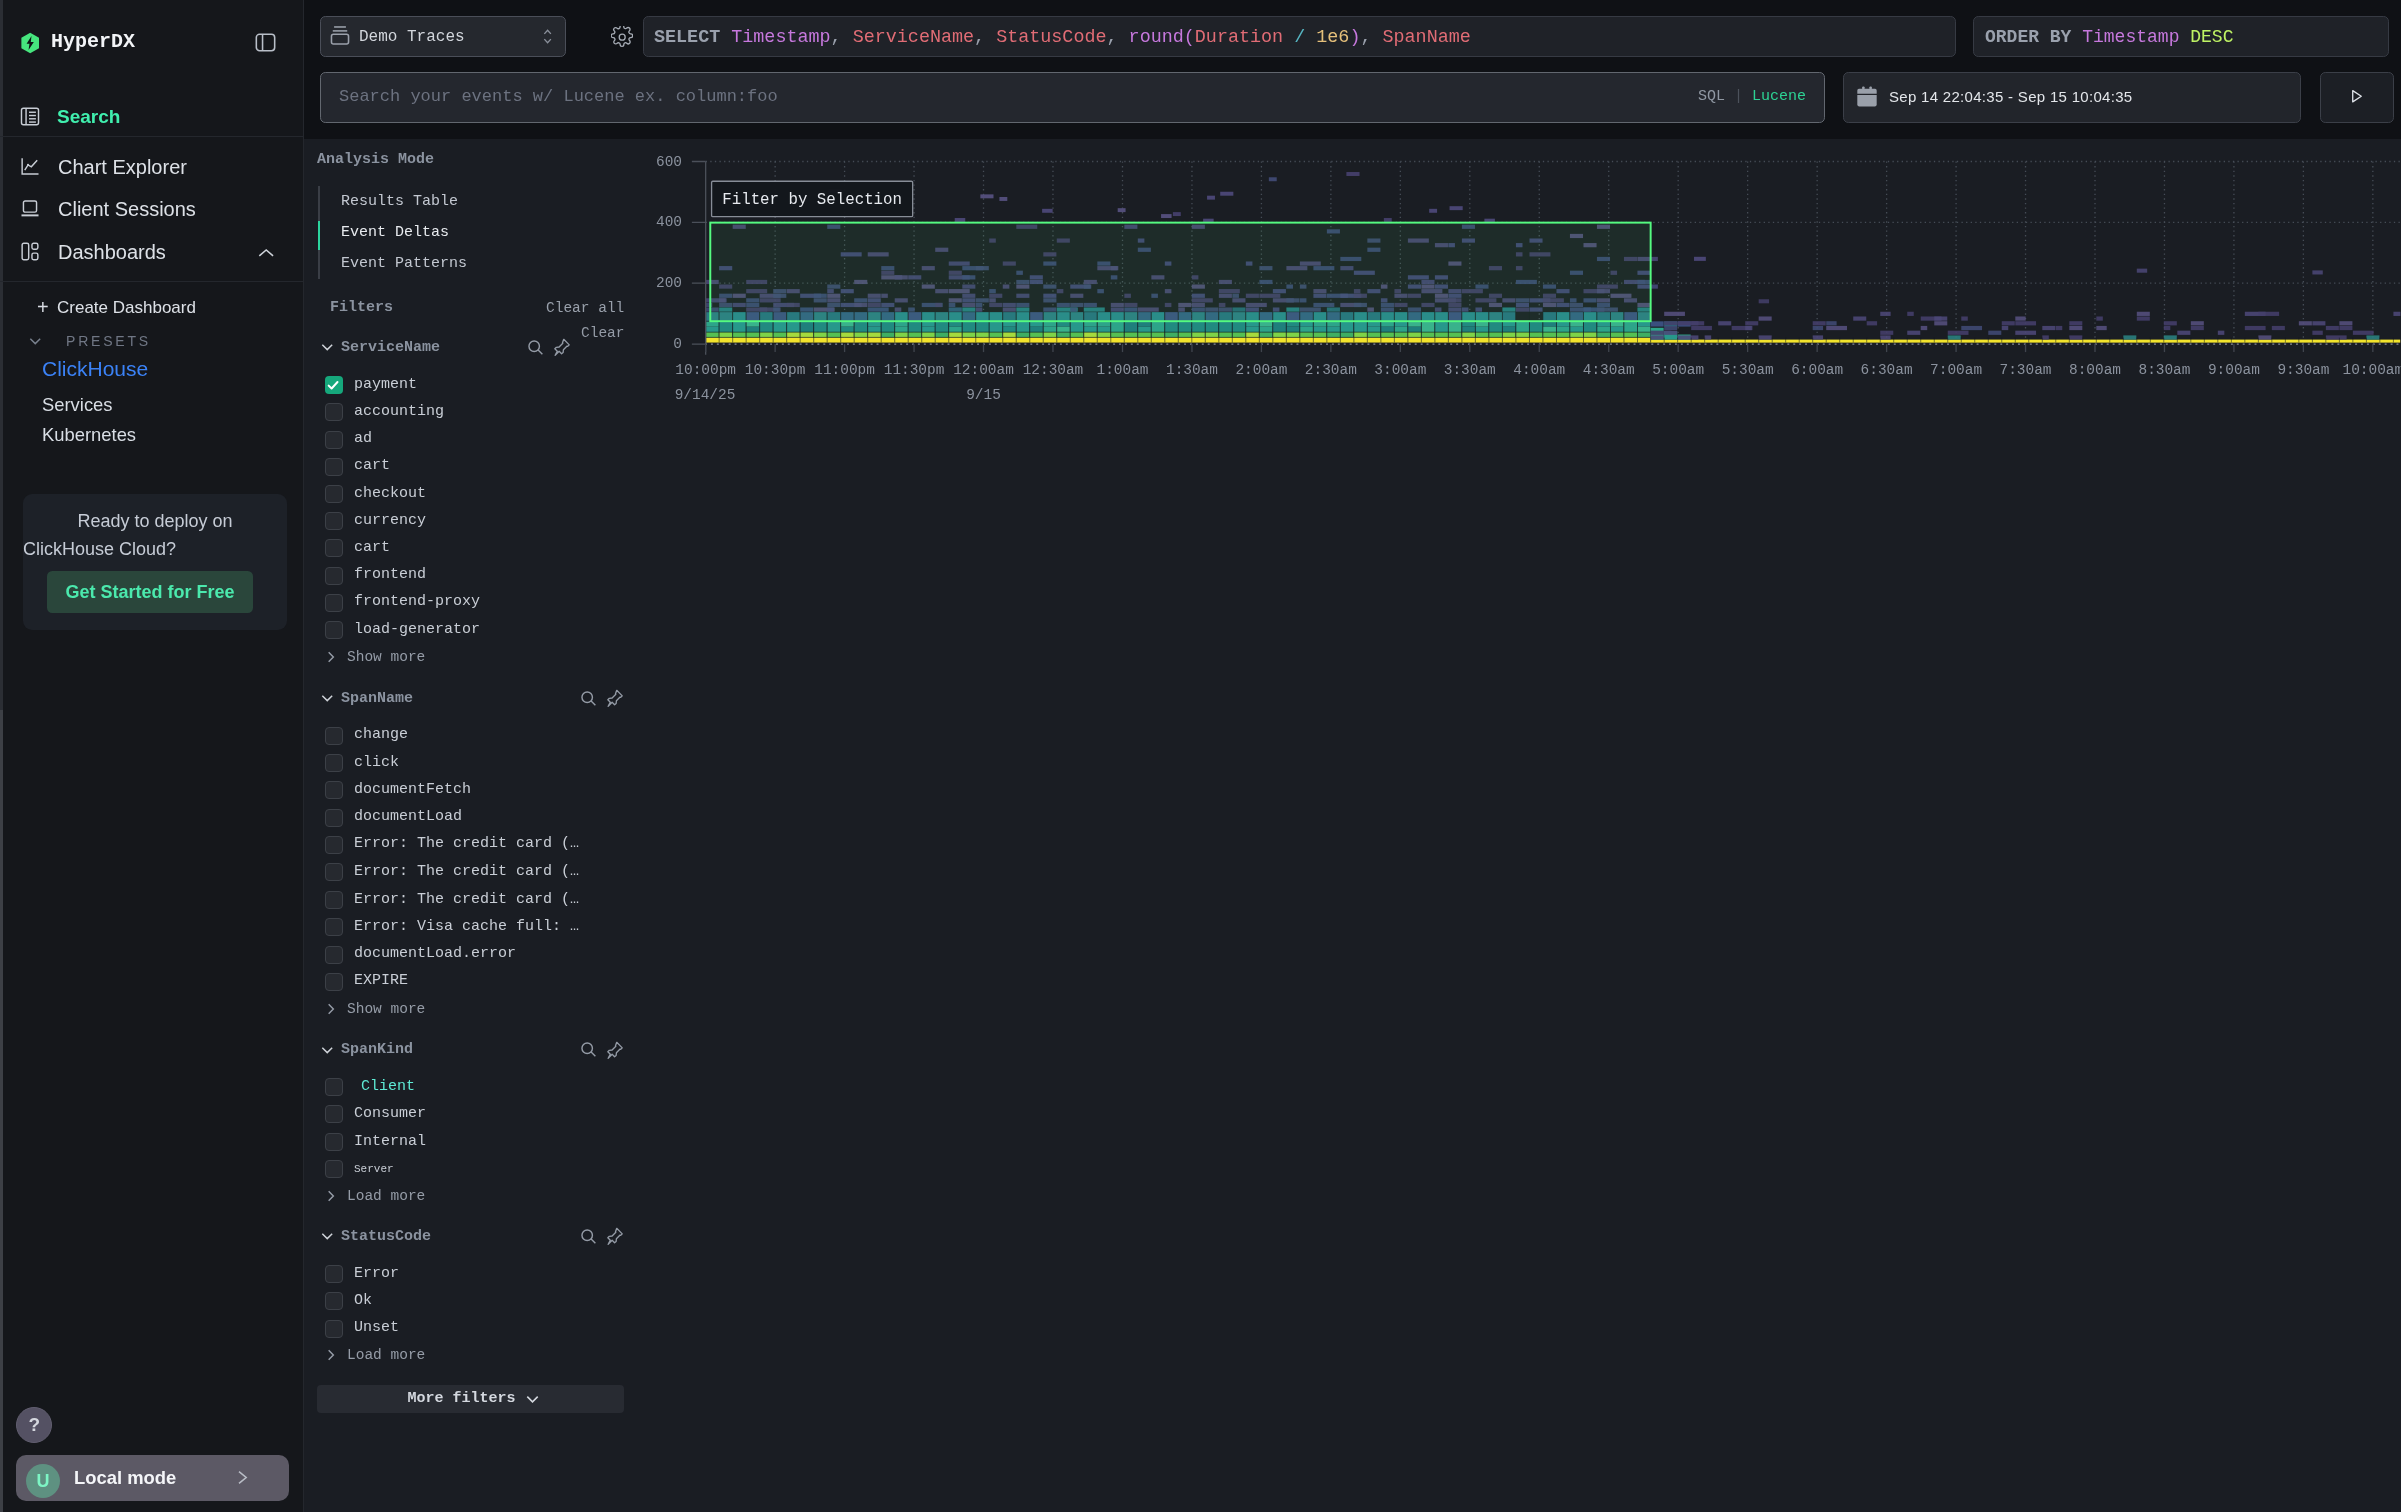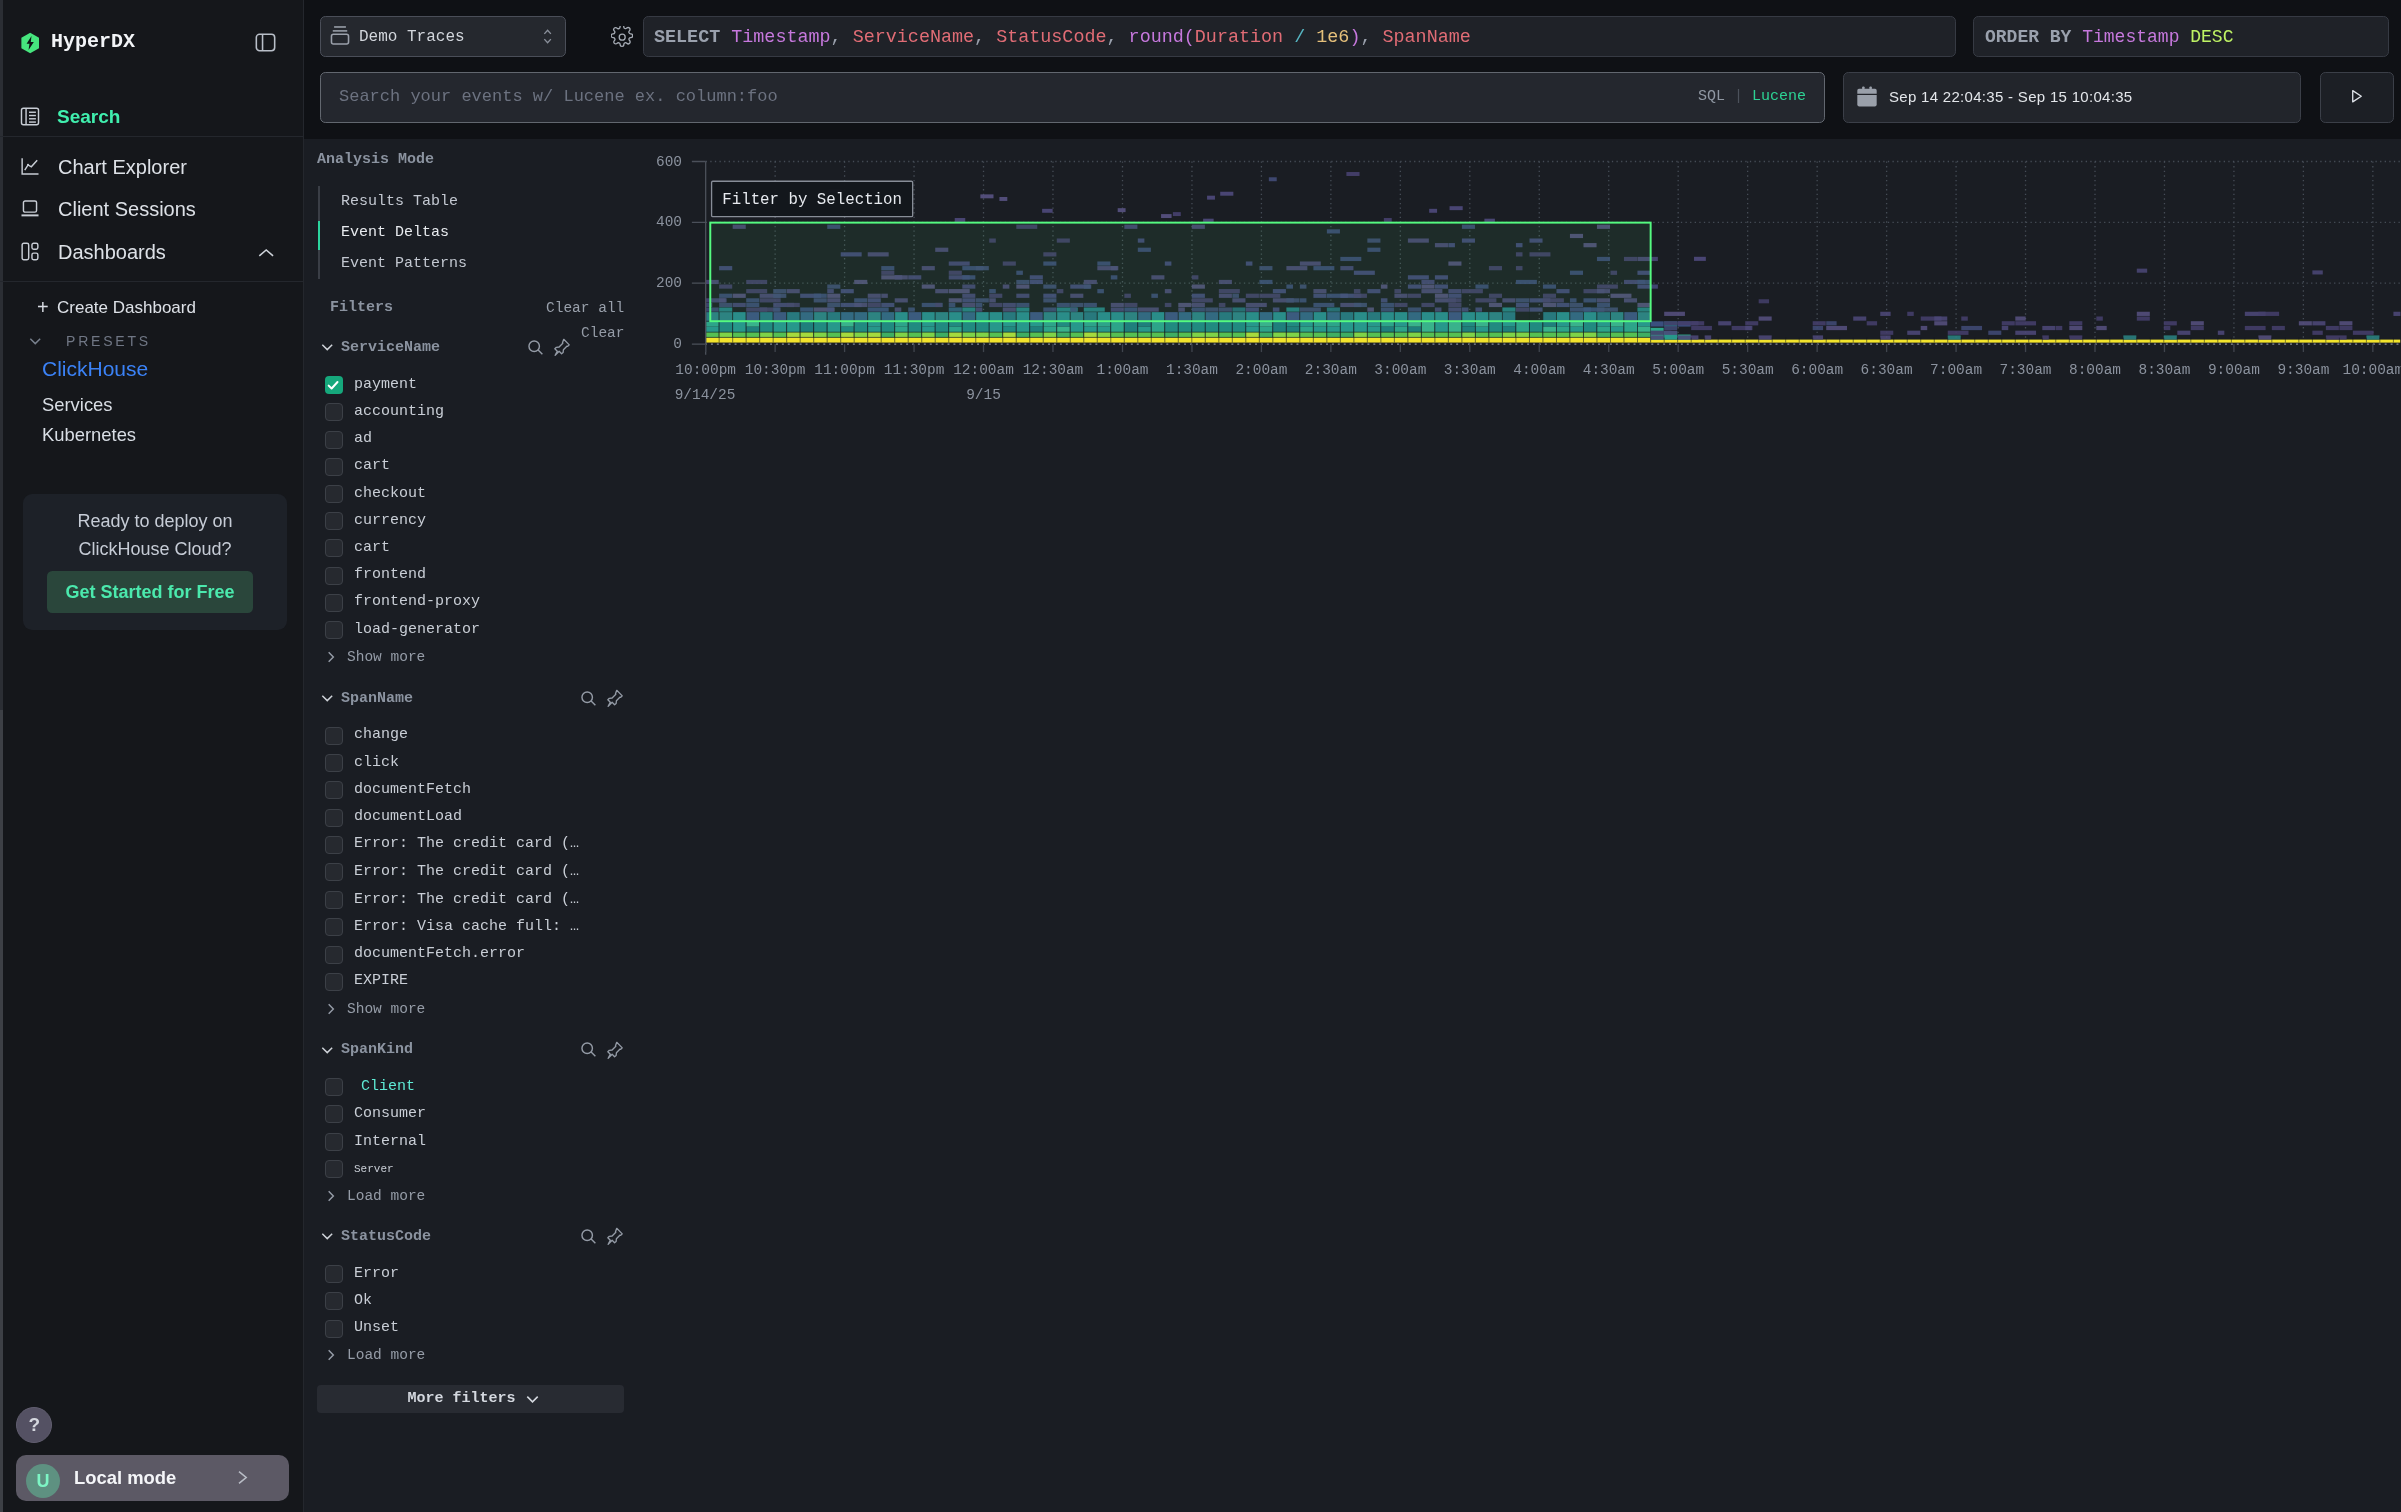--- a/index.html
+++ b/index.html
@@ -67,21 +67,21 @@
 <svg class="abs" style="left:29px;top:337px" width="12.5" height="8" viewBox="0 0 19 12" fill="none" stroke="#78808d" stroke-width="2.2">
   <polyline points="2,2.5 9.5,10 17,2.5"></polyline>
 </svg>
 <div class="abs" style="left:66px;top:334px;font-size:14px;line-height:14px;letter-spacing:2.8px;color:#707785">PRESETS</div>
 <div class="abs" style="left:42px;top:360px;font-size:21px;line-height:18.4px;color:#3b82f6">ClickHouse</div>
 <div class="abs" style="left:42px;top:396px;font-size:18.4px;line-height:18.4px;color:#d9dee5">Services</div>
 <div class="abs" style="left:42px;top:426px;font-size:18.4px;line-height:18.4px;color:#d9dee5">Kubernetes</div>
 
 <div class="abs" style="left:23px;top:494px;width:264px;height:136px;background:#1d2128;border-radius:9.2px"></div>
 <div class="abs" style="left:23px;top:512px;width:264px;text-align:center;font-size:18px;line-height:18px;color:#c6ccd6">Ready to deploy on</div>
-<div class="abs" style="left:23px;top:540px;width:264px;text-align:center;font-size:18px;line-height:18px;color:#c6ccd6">ClickHouse Cloud?</div>
+<div class="abs" style="left:23px;top:540px;width:264px;font-size:18px;line-height:18px;color:#c6ccd6">ClickHouse Cloud?</div>
 <div class="abs" style="left:47px;top:571px;width:206px;height:42px;background:#2a463b;border-radius:5.3px;text-align:center;line-height:42px;font-size:18px;font-weight:bold;color:#4be9ad">Get Started for Free</div>
 
 <div class="abs" style="left:16.4px;top:1407px;width:36px;height:36px;border-radius:50%;background:#545163;border:1.3px solid #615e70;text-align:center;line-height:34px;font-size:19px;font-weight:bold;color:#d4d7de">?</div>
 <div class="abs" style="left:16.4px;top:1455px;width:273px;height:46px;border-radius:10px;background:#5c5965"></div>
 <div class="abs" style="left:26px;top:1464px;width:34px;height:34px;border-radius:50%;background:#5e9181;text-align:center;line-height:34px;font-size:18px;font-weight:bold;color:#7df5c4">U</div>
 <div class="abs" style="left:74px;top:1468px;font-size:18.4px;line-height:19px;font-weight:bold;color:#f4f5f8">Local mode</div>
 <svg class="abs" style="left:237px;top:1470px" width="11.2" height="15" viewBox="0 0 17 23" fill="none" stroke="#b9bdc6" stroke-width="2.4">
   <polyline points="3,2.5 14,11.5 3,20.5"></polyline>
 </svg>
 
@@ -190,21 +190,21 @@
 <div class="abs mono" style="left:354px;top:809px;font-size:15px;line-height:16px;color:#c9ced6">documentLoad</div>
 <div class="abs" style="left:325px;top:836px;width:18px;height:18px;background:#26292f;border:1.3px solid #3c4047;border-radius:4px"></div>
 <div class="abs mono" style="left:354px;top:836px;font-size:15px;line-height:16px;color:#c9ced6">Error: The credit card (…</div>
 <div class="abs" style="left:325px;top:863px;width:18px;height:18px;background:#26292f;border:1.3px solid #3c4047;border-radius:4px"></div>
 <div class="abs mono" style="left:354px;top:864px;font-size:15px;line-height:16px;color:#c9ced6">Error: The credit card (…</div>
 <div class="abs" style="left:325px;top:891px;width:18px;height:18px;background:#26292f;border:1.3px solid #3c4047;border-radius:4px"></div>
 <div class="abs mono" style="left:354px;top:892px;font-size:15px;line-height:16px;color:#c9ced6">Error: The credit card (…</div>
 <div class="abs" style="left:325px;top:918px;width:18px;height:18px;background:#26292f;border:1.3px solid #3c4047;border-radius:4px"></div>
 <div class="abs mono" style="left:354px;top:919px;font-size:15px;line-height:16px;color:#c9ced6">Error: Visa cache full: …</div>
 <div class="abs" style="left:325px;top:946px;width:18px;height:18px;background:#26292f;border:1.3px solid #3c4047;border-radius:4px"></div>
-<div class="abs mono" style="left:354px;top:946px;font-size:15px;line-height:16px;color:#c9ced6">documentFetch.error</div>
+<div class="abs mono" style="left:354px;top:946px;font-size:15px;line-height:16px;color:#c9ced6">documentLoad.error</div>
 <div class="abs" style="left:325px;top:973px;width:18px;height:18px;background:#26292f;border:1.3px solid #3c4047;border-radius:4px"></div>
 <div class="abs mono" style="left:354px;top:973px;font-size:15px;line-height:16px;color:#c9ced6">EXPIRE</div>
 <svg class="abs" style="left:327px;top:1003px" width="8" height="12" viewBox="0 0 12 18" fill="none" stroke="#959ca7" stroke-width="2.2">
     <polyline points="2.5,2 9.5,9 2.5,16"></polyline>
   </svg>
 <div class="abs mono" style="left:347px;top:1001px;font-size:14.5px;line-height:16px;color:#959ca7">Show more</div>
 <svg class="abs" style="left:321px;top:1046px" width="12.5" height="8" viewBox="0 0 19 12" fill="none" stroke="#cfd3d9" stroke-width="2.2">
     <polyline points="2,2.5 9.5,10 17,2.5"></polyline>
   </svg>
 <div class="abs mono" style="left:341px;top:1042px;font-size:15px;line-height:16px;font-weight:bold;color:#8b93a0">SpanKind</div>

